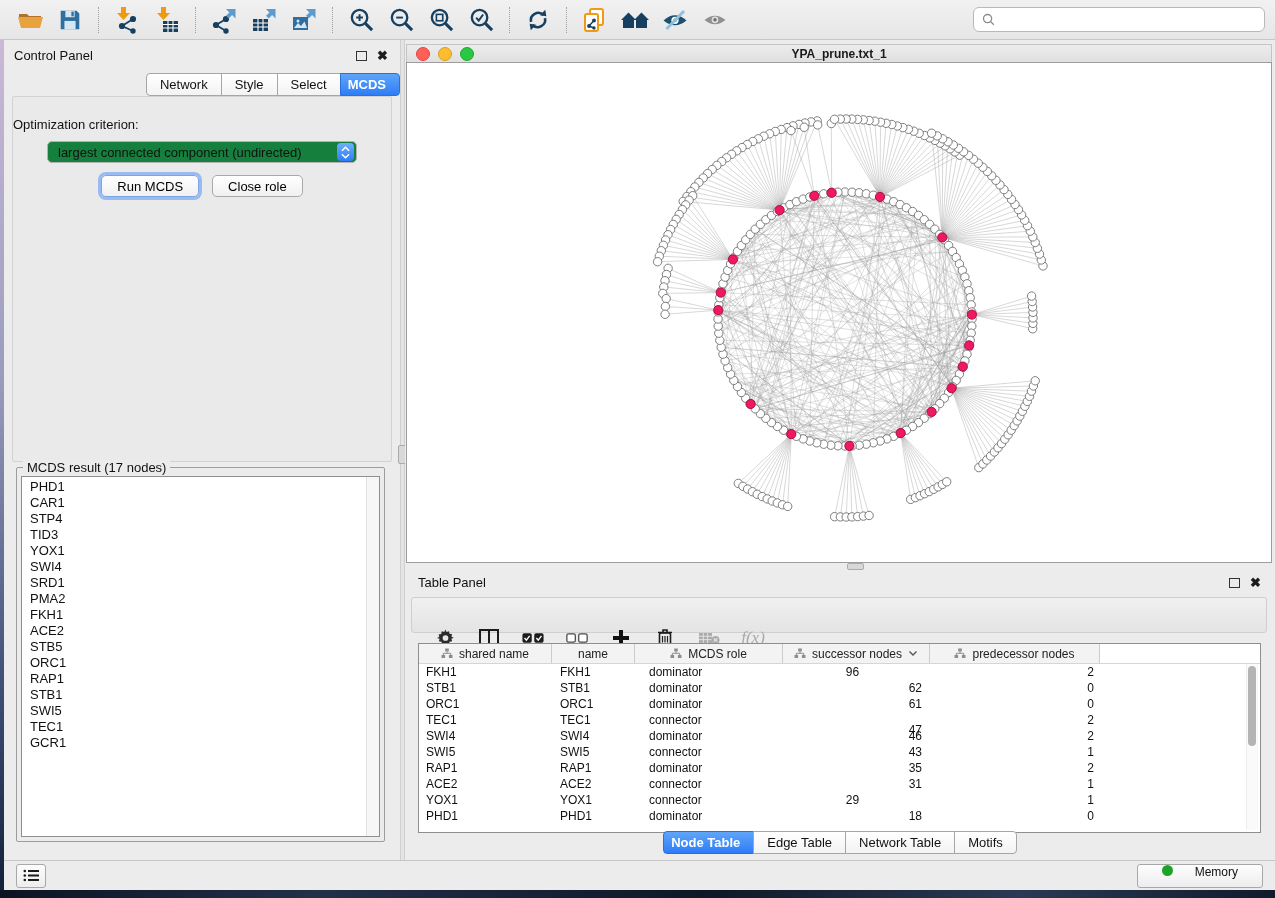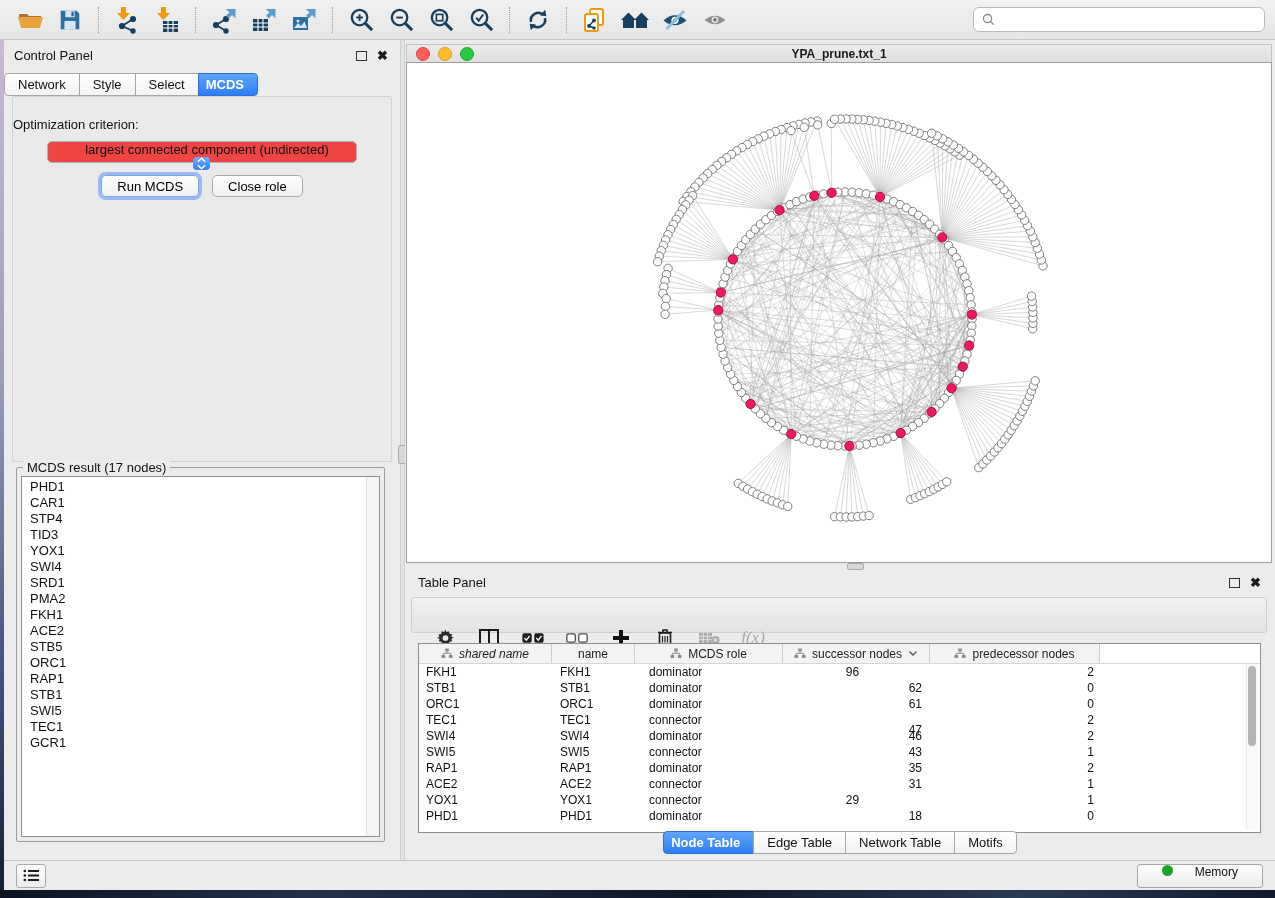--- a/index.html
+++ b/index.html
@@ -19,31 +19,31 @@
   .tb-sep{height:26px;border-left:1px dotted #9f9f9f;margin:0 8px;flex:0 0 auto;}
   .tb-search{margin-left:auto;width:274px;height:23px;background:#fff;border:1px solid #b9b9b9;
     border-radius:6px;display:flex;align-items:center;padding:0 8px;gap:6px;}
   .tb-search input{border:none;outline:none;flex:1;font-size:12px;font-family:"Liberation Sans",sans-serif;background:transparent;}
   
   .control-panel{position:absolute;left:4px;top:40px;width:396px;bottom:38px;background:#ececec;}
   .cp-header{display:flex;align-items:center;padding:8px 12px 0 10px;font-size:13px;}
   .panel-icons{margin-left:auto;display:flex;align-items:center;gap:10px;}
   .float-icon{width:9px;height:8px;border:1.5px solid #333;display:inline-block;}
   .close-icon{font-size:13px;font-weight:bold;color:#1c1c1c;line-height:10px;}
-  .cp-tabs{position:absolute;left:0;right:0;top:33px;display:flex;justify-content:flex-start;z-index:2;}
+  .cp-tabs{position:absolute;left:0;right:0;top:33px;display:flex;justify-content:flex-end;z-index:2;}
   .seg-tab{height:21px;line-height:21px;padding:0 13px;background:linear-gradient(#ffffff,#f3f3f3);
     border:1px solid #a6a6a6;margin-left:-1px;font-size:13px;}
   .seg-tab:first-child{border-radius:4px 0 0 4px;margin-left:0;}
   .seg-tab:last-child{border-radius:0 4px 4px 0;}
   .seg-tab.selected{background:linear-gradient(#5fa5fa,#2e7df6);color:#fff;border-color:#2d6fd6;font-weight:bold;padding-left:7px;}
   .cp-pane{position:absolute;left:8px;right:8px;top:56px;height:364px;background:#eaeaea;
     border:1px solid #d2d2d2;border-radius:2px;}
   .opt-label{margin-top:20px;font-size:13px;}
-  .select-box{margin:9px auto 0;width:310px;height:22px;background:#ef4444;border:1px solid #b3b3b3;
-    border-radius:5px;display:flex;align-items:center;font-size:13px;box-sizing:border-box;flex-direction:column;}
+  .select-box{margin:9px auto 0;width:310px;height:22px;background:#15803d;border:1px solid #b3b3b3;
+    border-radius:5px;display:flex;align-items:center;font-size:13px;box-sizing:border-box;}
   .select-box .sel-text{flex:1;padding-left:10px;white-space:nowrap;}
   .stepper{width:17px;height:18px;margin-right:2px;border-radius:4px;
     background:linear-gradient(#6fb0fb,#2e7df6);display:flex;flex-direction:column;
     align-items:center;justify-content:center;gap:1px;}
   .btn-row{display:flex;justify-content:center;gap:13px;margin-top:12px;}
   .mac-btn{height:22px;padding:0 15px;background:linear-gradient(#ffffff,#f0f0f0);
     border:1px solid #a9a9a9;border-radius:5px;font-size:13px;font-family:"Liberation Sans",sans-serif;}
   .mac-btn.focused{box-shadow:0 0 0 3px rgba(100,155,245,.6);border-color:#7aa6e8;}
   .mcds-group{position:absolute;left:12px;right:15px;top:427px;height:373px;
     border:1px solid #9d9d9d;border-radius:2px;}
@@ -1174,21 +1174,21 @@
           <rect x="1" y="2" width="13" height="10" fill="#ababab"></rect>
           <path d="M1 5.3h13M1 8.6h13M5.3 2v10M9.6 2v10" stroke="#e6e6e6" stroke-width="0.9"></path>
           <circle cx="17.5" cy="9" r="4" fill="#ababab"></circle>
           <path d="M15.8 7.3l3.4 3.4M19.2 7.3l-3.4 3.4" stroke="#e6e6e6" stroke-width="1.2"></path>
         </svg>
       </span>
       <span class="tp-tool fx-label">f(x)</span>
     </div>
     <div class="tp-table">
       <div class="nt-header" id="nt-header">
-          <div class="nt-hcell" style="width: 133px; font-style: italic;">
+          <div class="nt-hcell" style="width: 133px;">
             <svg width="12" height="11" viewBox="0 0 12 11">
               <rect x="4.2" y="0.5" width="3.6" height="3" fill="#8d8d8d"></rect>
               <rect x="0.5" y="7" width="3.6" height="3" fill="#8d8d8d"></rect>
               <rect x="7.9" y="7" width="3.6" height="3" fill="#8d8d8d"></rect>
               <path d="M6 3.5v1.8M2.3 7V5.3h7.4V7" stroke="#8d8d8d" fill="none" stroke-width="1"></path>
             </svg>
             <span>shared name</span>
           </div>
           <div class="nt-hcell" style="width: 83px;">
             <span>name</span>

